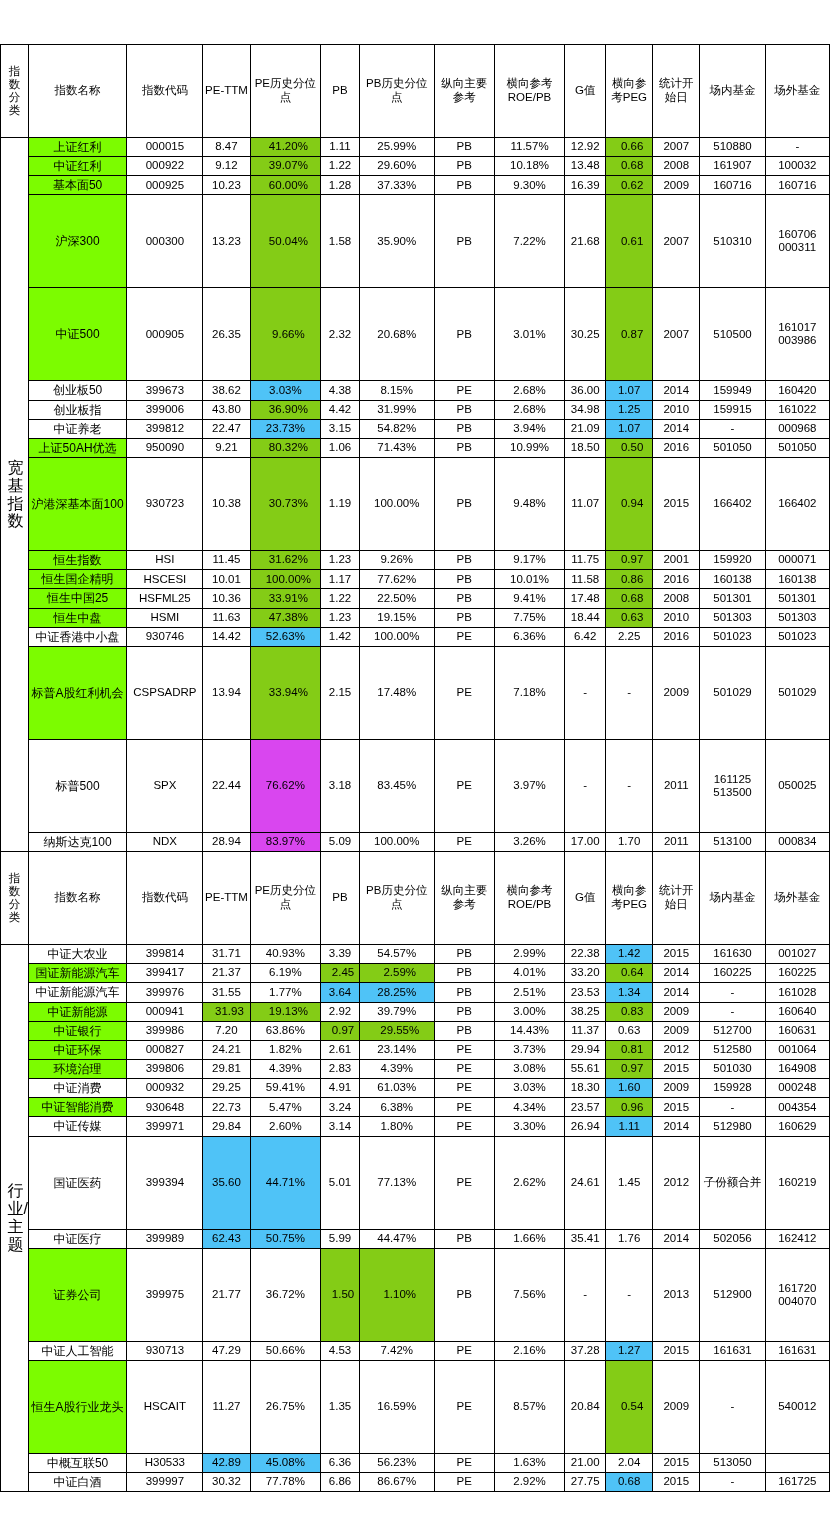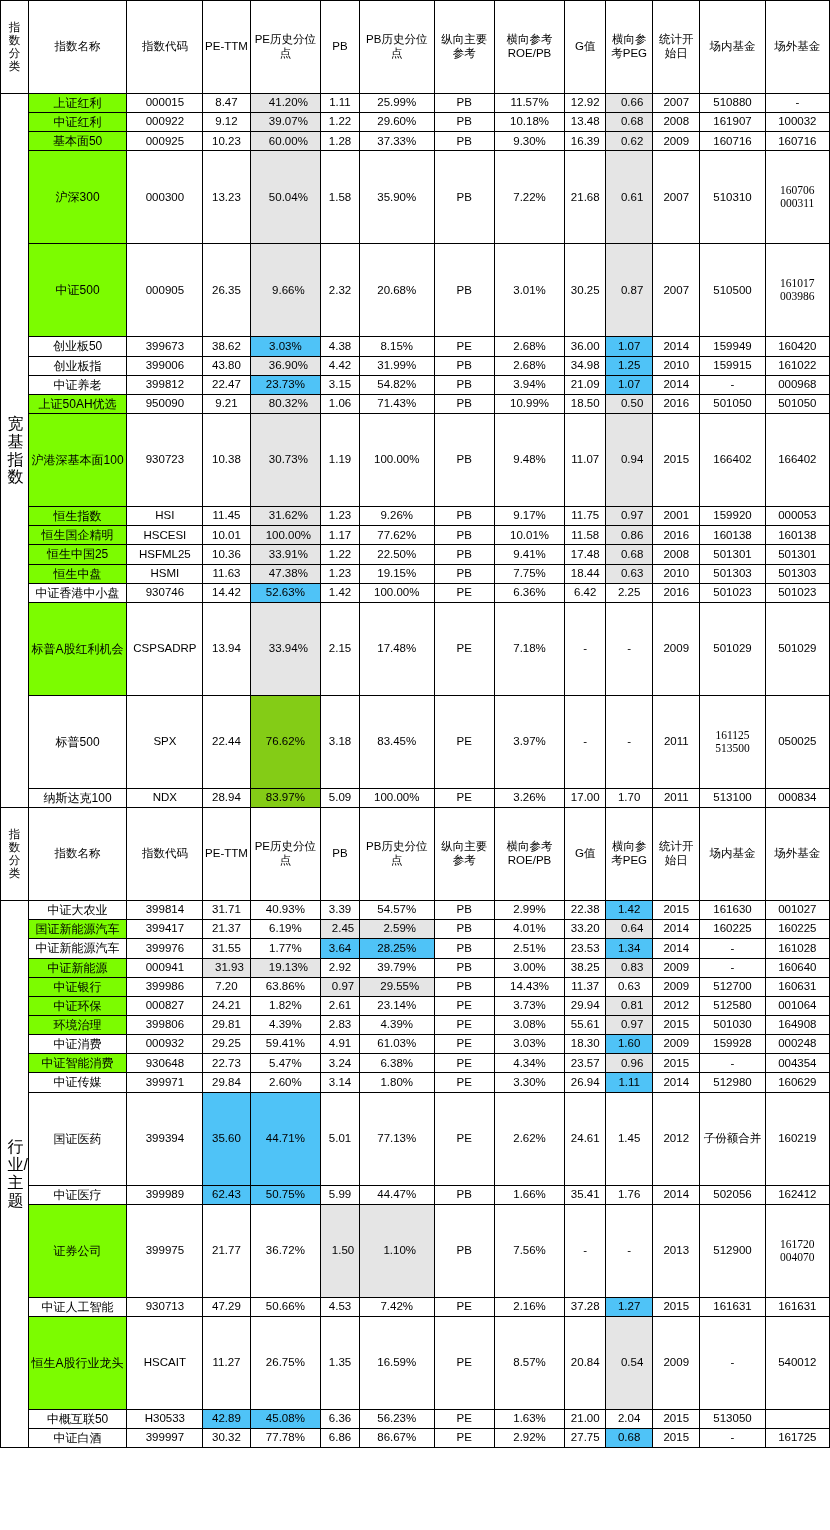--- a/index.html
+++ b/index.html
@@ -1,29 +1,29 @@
 <!DOCTYPE html>
 <html><head>
 <meta charset="utf-8">
 <style>
   html,body{margin:0;padding:0;background:#fff;}
   body{font-family:"Liberation Sans","DejaVu Sans",sans-serif;}
   #wrap{width:830px;}
-  table{border-collapse:collapse;width:830px;table-layout:fixed;}
+  table{border-collapse:collapse;width:830px;table-layout:fixed;margin-top:44px;}
   td,th{border:1px solid #000;text-align:center;vertical-align:middle;font-size:11.5px;color:#000;padding:2px 1px;line-height:1.18;font-weight:normal;}
   .hdr td{font-size:11.5px;height:88px;font-weight:normal;}
   .cat{font-size:16px;width:26px;}
   .cat span{display:block;width:14px;margin:0 auto;line-height:1.12;word-break:break-all;}
   .name{font-size:12px;}
-  .g{background:#e5e5e5;padding-left:7px;}
+  .g{background:#84cc16;padding-left:7px;}
   .b{background:#4FC3F7;}
-  .o{background:#84cc16;}
+  .o{background:#d946ef;}
   .nm-g{background:#7CFC00;}
   .sec td{height:88px;}
-  .two{line-height:1.15;font-family:Liberation Serif, serif;}
+  .two{line-height:1.15;}
 </style>
 </head>
 <body>
 
 <div id="wrap">
   <table>
     <colgroup>
       <col style="width:26px">
         <col style="width:92px">
         <col style="width:71px">
@@ -217,21 +217,21 @@
           <td>11.45</td>
           <td class="g">31.62%</td>
           <td>1.23</td>
           <td>9.26%</td>
           <td>PB</td>
           <td>9.17%</td>
           <td>11.75</td>
           <td class="g">0.97</td>
           <td>2001</td>
           <td>159920</td>
-          <td>000053</td>
+          <td>000071</td>
         </tr>
         <tr>
           <td class="name nm-g">恒生国企精明</td>
           <td>HSCESI</td>
           <td>10.01</td>
           <td class="g">100.00%</td>
           <td>1.17</td>
           <td>77.62%</td>
           <td>PB</td>
           <td>10.01%</td>

